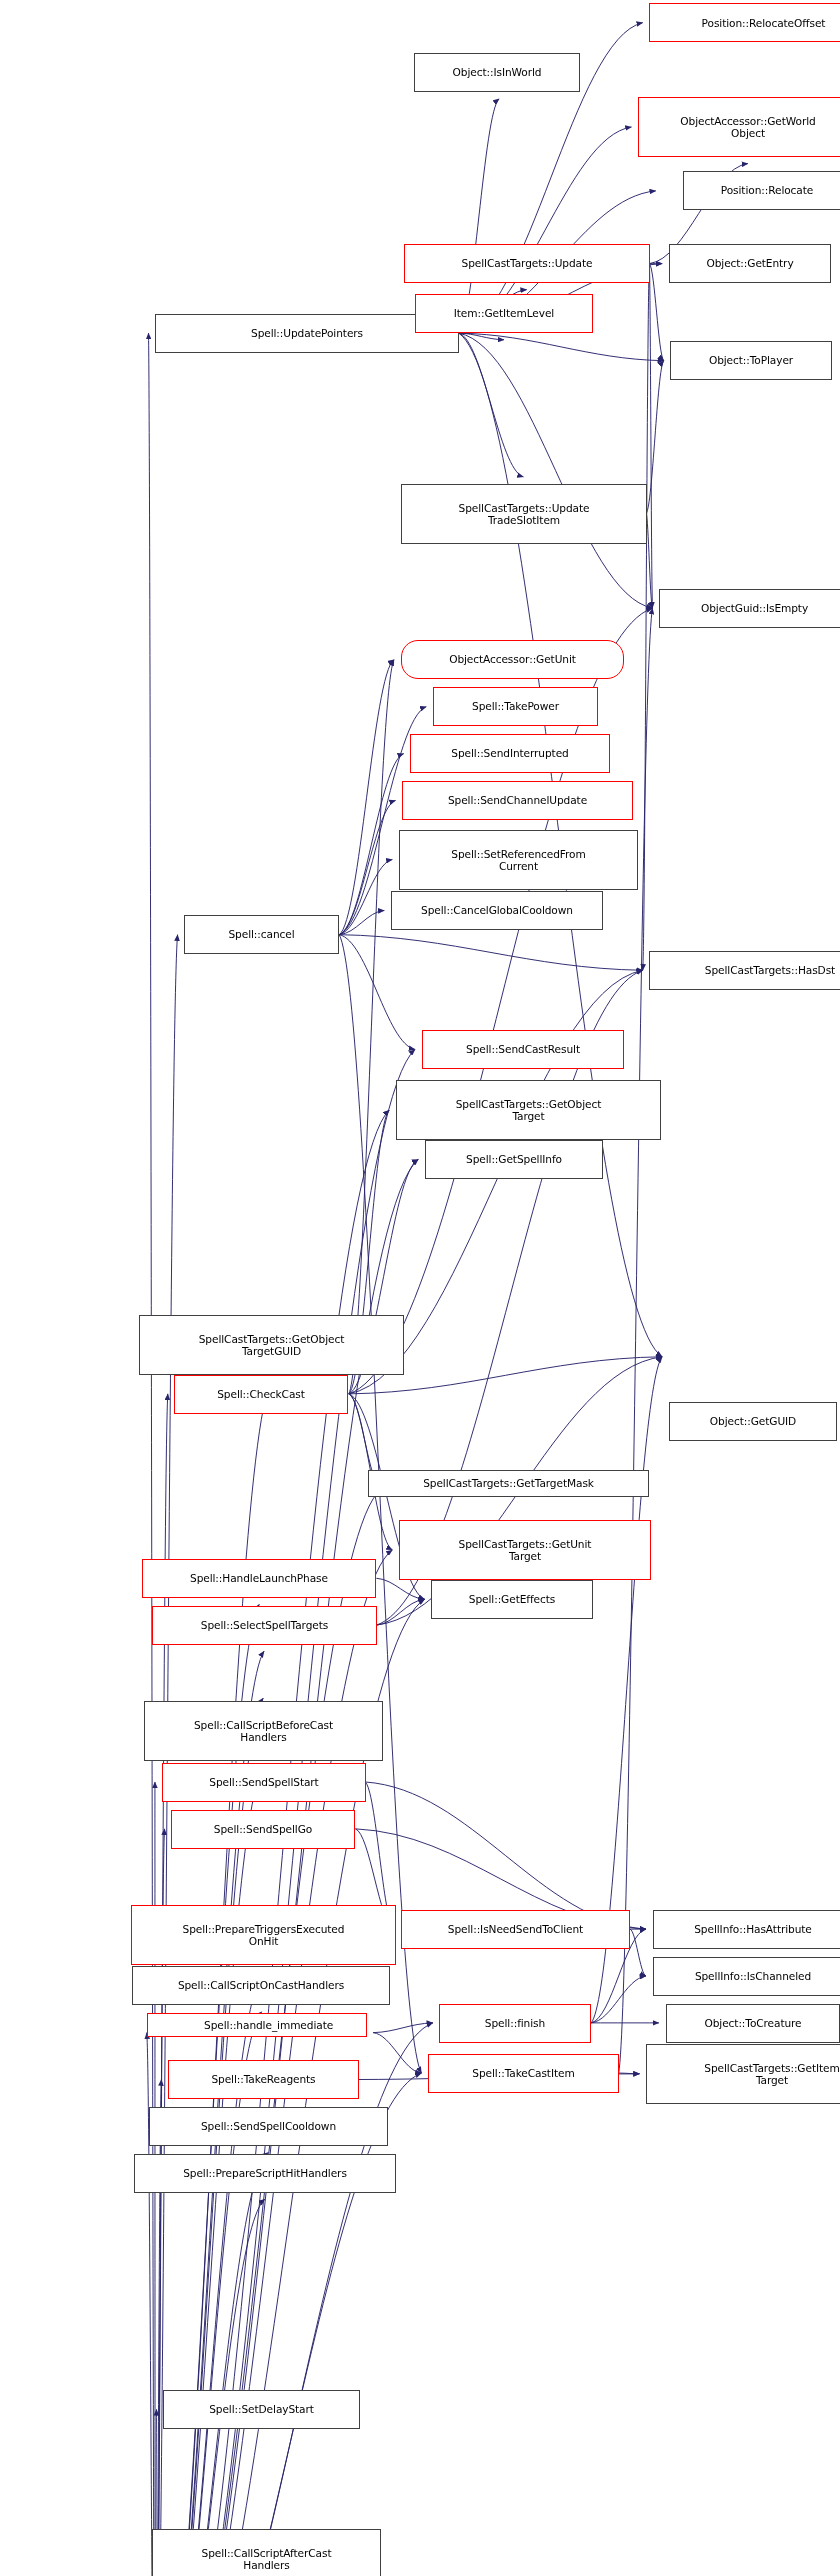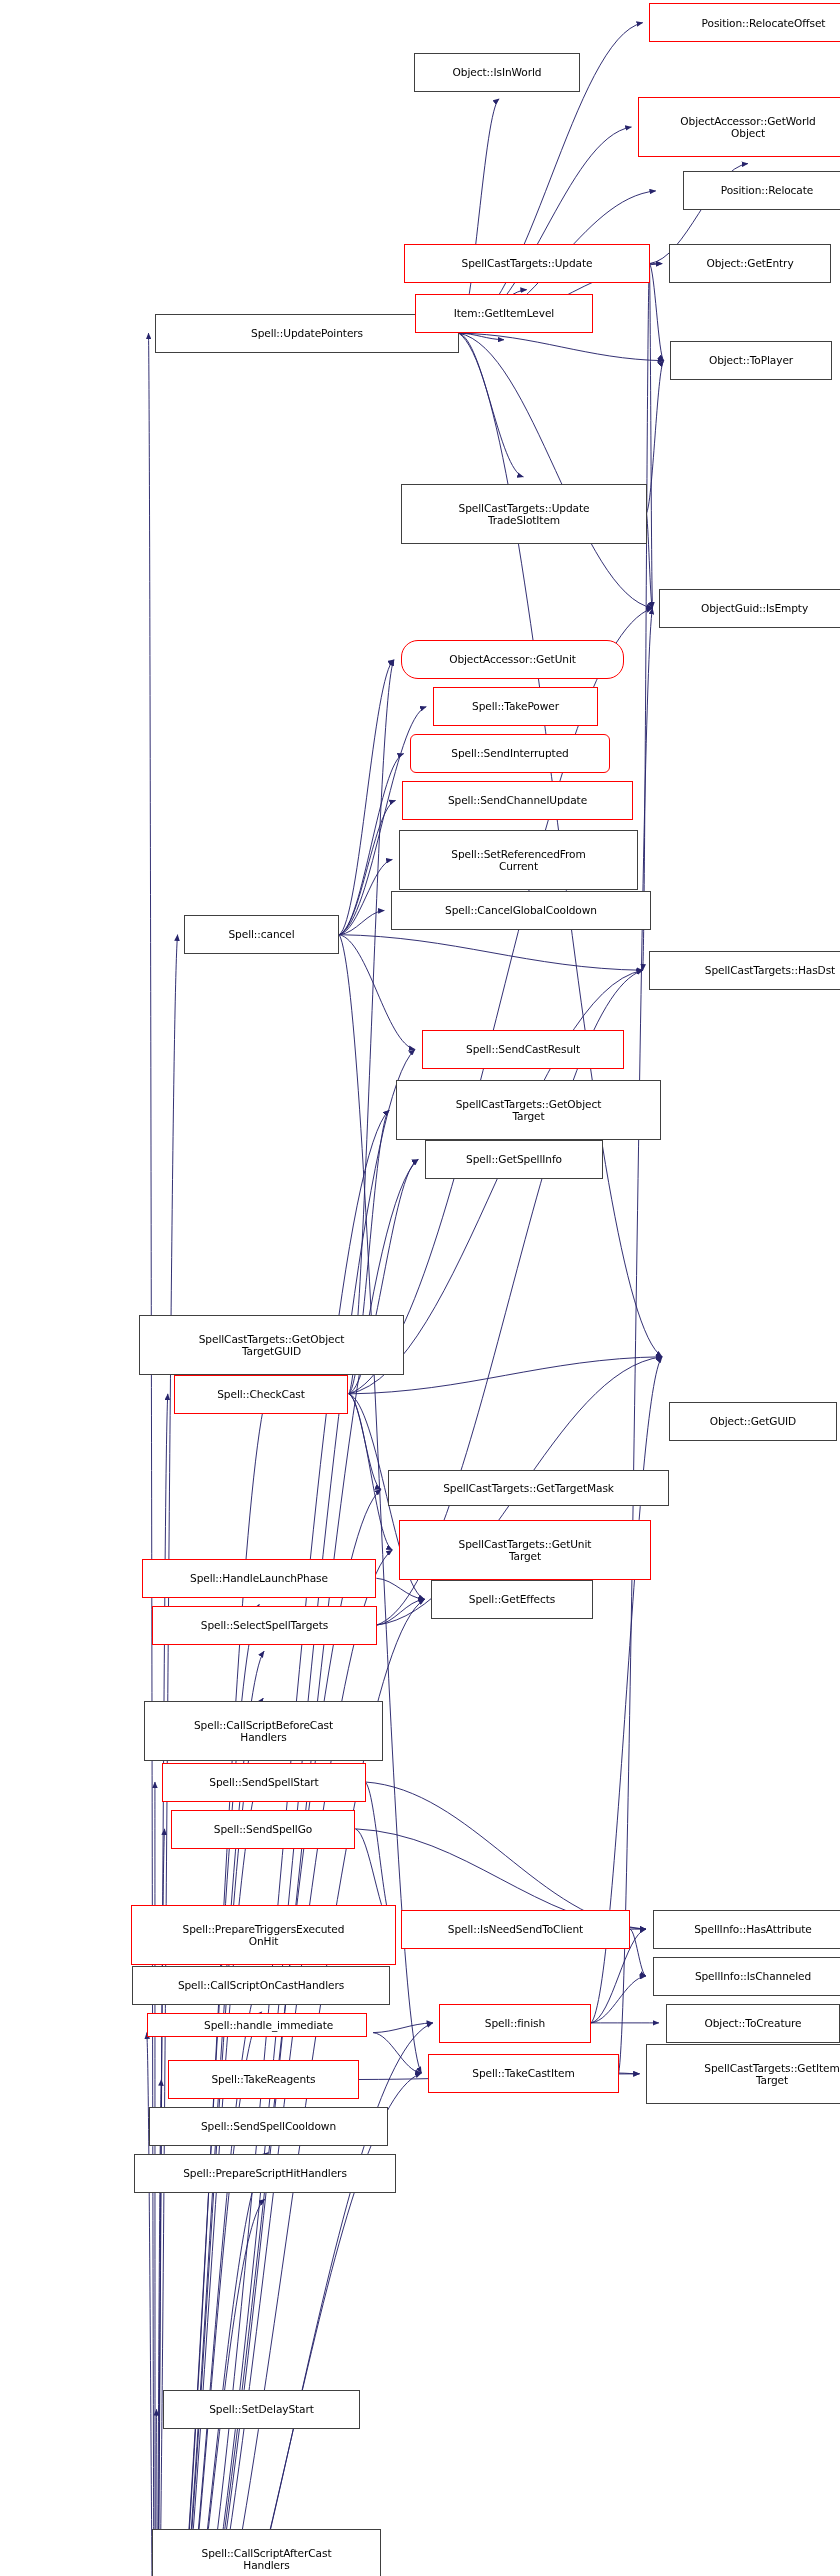--- a/index.html
+++ b/index.html
@@ -144,36 +144,36 @@
     <div class="node" style="left: 662px; top: 171px; width: 168px; height: 39px; margin-left: 21px;">Position::Relocate</div>
     <div class="node red" style="left: 404px; top: 244px; width: 246px; height: 39px;">SpellCastTargets::Update</div>
     <div class="node" style="left: 669px; top: 244px; width: 162px; height: 39px;">Object::GetEntry</div>
     <div class="node red" style="left: 415px; top: 294px; width: 178px; height: 39px;">Item::GetItemLevel</div>
     <div class="node" style="left: 670px; top: 341px; width: 162px; height: 39px;">Object::ToPlayer</div>
     <div class="node" style="left: 401px; top: 484px; width: 246px; height: 60px;">SpellCastTargets::Update
 TradeSlotItem</div>
     <div class="node" style="left: 659px; top: 589px; width: 191px; height: 39px;">ObjectGuid::IsEmpty</div>
     <div class="node red" style="left: 401px; top: 640px; width: 223px; height: 39px; border-radius: 17px;">ObjectAccessor::GetUnit</div>
     <div class="node red" style="left: 433px; top: 687px; width: 165px; height: 39px;">Spell::TakePower</div>
-    <div class="node red" style="left: 410px; top: 734px; width: 200px; height: 39px; border-radius: 6px;">Spell::SendInterrupted</div>
+    <div class="node red" style="left: 410px; top: 734px; width: 200px; height: 39px;">Spell::SendInterrupted</div>
     <div class="node red" style="left: 402px; top: 781px; width: 231px; height: 39px;">Spell::SendChannelUpdate</div>
     <div class="node" style="left: 399px; top: 830px; width: 239px; height: 60px;">Spell::SetReferencedFrom
 Current</div>
-    <div class="node" style="left: 391px; top: 891px; width: 260px; height: 39px;">Spell::CancelGlobalCooldown</div>
+    <div class="node" style="left: 391px; top: 891px; width: 212px; height: 39px;">Spell::CancelGlobalCooldown</div>
     <div class="node" style="left: 184px; top: 915px; width: 155px; height: 39px;">Spell::cancel</div>
     <div class="node" style="left: 649px; top: 951px; width: 242px; height: 39px;">SpellCastTargets::HasDst</div>
     <div class="node red" style="left: 422px; top: 1030px; width: 202px; height: 39px;">Spell::SendCastResult</div>
     <div class="node" style="left: 396px; top: 1080px; width: 265px; height: 60px;">SpellCastTargets::GetObject
 Target</div>
     <div class="node" style="left: 425px; top: 1140px; width: 178px; height: 39px;">Spell::GetSpellInfo</div>
     <div class="node" style="left: 669px; top: 1402px; width: 168px; height: 39px;">Object::GetGUID</div>
     <div class="node" style="left: 139px; top: 1315px; width: 265px; height: 60px;">SpellCastTargets::GetObject
 TargetGUID</div>
     <div class="node red" style="left: 174px; top: 1375px; width: 174px; height: 39px;">Spell::CheckCast</div>
-    <div class="node" style="left: 388px; top: 1470px; width: 281px; height: 36px;">SpellCastTargets::GetTargetMask</div>
+    <div class="node" style="left: 368px; top: 1470px; width: 281px; height: 27px;">SpellCastTargets::GetTargetMask</div>
     <div class="node red" style="left: 399px; top: 1520px; width: 252px; height: 60px;">SpellCastTargets::GetUnit
 Target</div>
     <div class="node" style="left: 431px; top: 1580px; width: 162px; height: 39px;">Spell::GetEffects</div>
     <div class="node red" style="left: 142px; top: 1559px; width: 234px; height: 39px;">Spell::HandleLaunchPhase</div>
     <div class="node red" style="left: 152px; top: 1606px; width: 225px; height: 39px;">Spell::SelectSpellTargets</div>
     <div class="node" style="left: 144px; top: 1701px; width: 239px; height: 60px;">Spell::CallScriptBeforeCast
 Handlers</div>
     <div class="node red" style="left: 162px; top: 1763px; width: 204px; height: 39px;">Spell::SendSpellStart</div>
     <div class="node red" style="left: 171px; top: 1810px; width: 184px; height: 39px;">Spell::SendSpellGo</div>
     <div class="node red" style="left: 131px; top: 1905px; width: 265px; height: 60px;">Spell::PrepareTriggersExecuted

